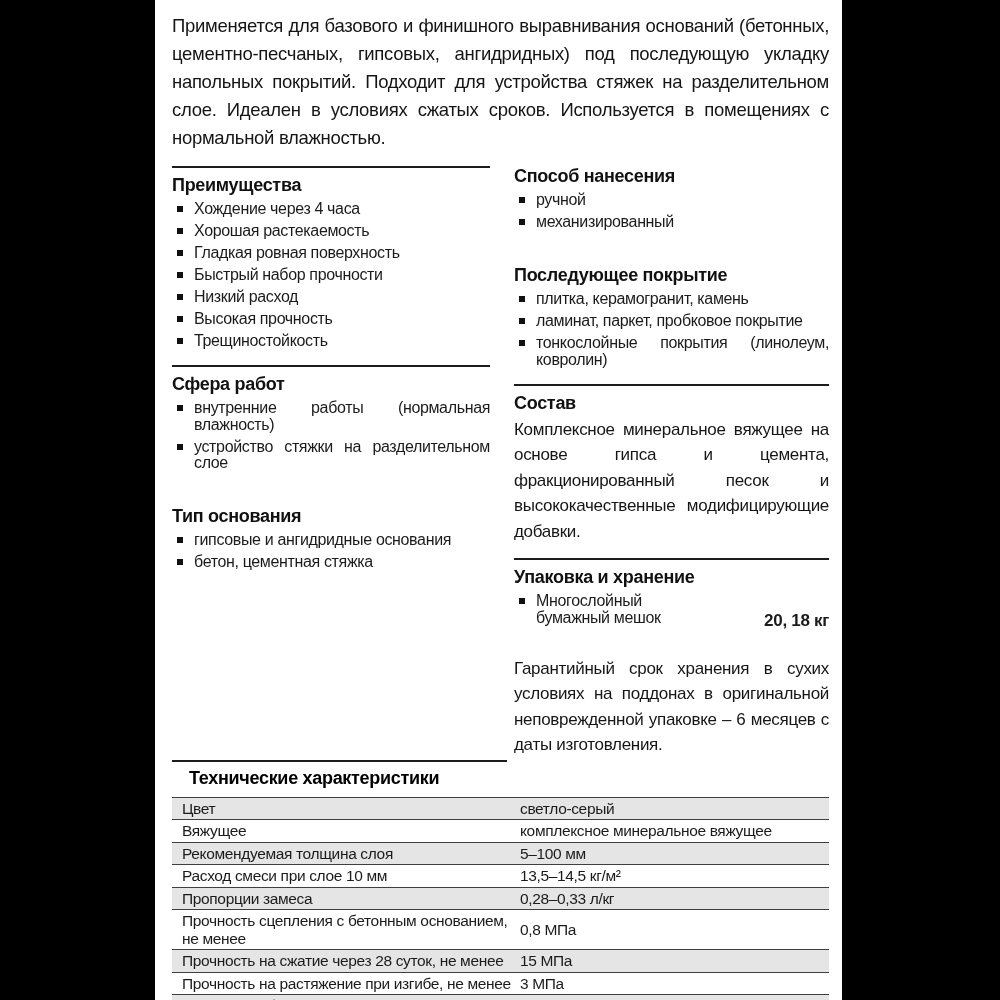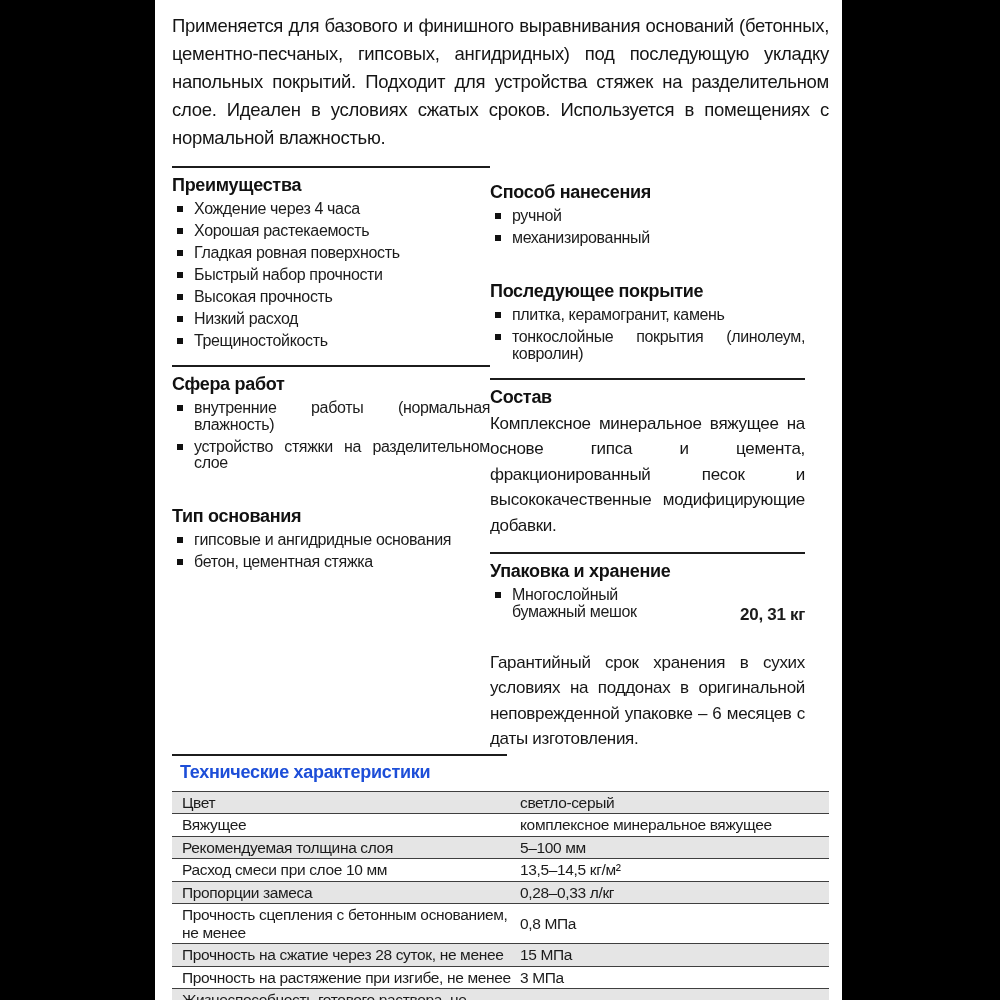--- a/index.html
+++ b/index.html
@@ -14,21 +14,21 @@
     background:#fff;box-sizing:border-box;
     padding:10px 13px 0 17px;
   }
   
   .intro{
     font-size:18.5px;line-height:28px;text-align:justify;
     letter-spacing:-0.3px;margin:2px 0 0 0;color:#151515;
   }
   
   .cols{display:flex;margin-top:14px;min-height:533px;}
-  .col-left{width:318px;}
+  .col-left{width:318px;margin-right:24px;}
   .col-right{width:315px;}
   .rule{border-top:2px solid #1c1c1c;margin:0;}
   .sec-title{
     font-size:18px;font-weight:bold;color:#111;
     margin:7px 0 5px 0;letter-spacing:-0.3px;
   }
   ul.blist{list-style:none;margin:0;padding:0;}
   ul.blist li{
     position:relative;padding-left:22px;margin:0 0 5.5px 0;
     font-size:16px;line-height:16.5px;letter-spacing:-0.35px;
@@ -48,22 +48,22 @@
   .pack-item li{margin-bottom:0;line-height:21.5px;}
   .pack-weight{
     font-weight:bold;font-size:17px;white-space:nowrap;
     padding-bottom:1px;letter-spacing:-0.3px;
   }
   .storage{margin-top:24px;}
   
   .specs{margin-top:2px;}
   .specs-rule{border-top:2px solid #1c1c1c;width:335px;}
   .specs-title{
-    font-size:18px;font-weight:bold;color:#1d4ed8;
-    margin:6px 0 8px 8px;letter-spacing:-0.3px;
+    font-size:18px;font-weight:bold;color:#000000;
+    margin:6px 0 8px 17px;letter-spacing:-0.3px;
   }
   .spec-table{width:657px;border-top:1px solid #3f3f3f;}
   .spec-row{
     display:flex;box-sizing:border-box;
     border-bottom:1px solid #3f3f3f;
     min-height:22px;align-items:center;
   }
   .spec-row.shaded{background:#e5e5e5;}
   .spec-label{
     width:348px;box-sizing:border-box;padding:2px 8px 2px 10px;
@@ -85,63 +85,64 @@
     <div class="cols">
 
       <div class="col-left">
         <div class="rule"></div>
         <div class="sec-title">Преимущества</div>
         <ul class="blist">
           <li><span class="sq"></span><span>Хождение через 4 часа</span></li>
           <li><span class="sq"></span><span>Хорошая растекаемость</span></li>
           <li><span class="sq"></span><span>Гладкая ровная поверхность</span></li>
           <li><span class="sq"></span><span>Быстрый набор прочности</span></li>
+          <li><span class="sq"></span><span>Низкий расход</span></li>
           <li><span class="sq"></span><span>Высокая прочность</span></li>
-          <li><span class="sq"></span><span>Низкий расход</span></li>
           <li><span class="sq"></span><span>Трещиностойкость</span></li>
         </ul>
         <div class="gap-sm"></div>
         <div class="rule"></div>
         <div class="sec-title">Сфера работ</div>
         <ul class="blist">
           <li><span class="sq"></span><span>внутренние работы (нормальная влажность)</span></li>
           <li><span class="sq"></span><span>устройство стяжки на разделительном слое</span></li>
         </ul>
         <div class="gap-md"></div>
         <div class="sec-title">Тип основания</div>
         <ul class="blist">
           <li><span class="sq"></span><span>гипсовые и ангидридные основания</span></li>
           <li><span class="sq"></span><span>бетон, цементная стяжка</span></li>
         </ul>
       </div>
 
       <div class="col-right">
-        <div class="sec-title" style="margin-top:16px;">Способ нанесения</div>
+        <div class="sec-title" style="margin-top:0;">Способ нанесения</div>
         <ul class="blist">
           <li><span class="sq"></span><span>ручной</span></li>
           <li><span class="sq"></span><span>механизированный</span></li>
         </ul>
         <div class="gap-md"></div>
         <div class="sec-title">Последующее покрытие</div>
         <ul class="blist">
           <li><span class="sq"></span><span>плитка, керамогранит, камень</span></li>
+          <li><span class="sq"></span><span>ламинат, паркет, пробковое покрытие</span></li>
           <li><span class="sq"></span><span>тонкослойные покрытия (линолеум, ковролин)</span></li>
         </ul>
         <div class="gap-sm"></div>
         <div class="rule"></div>
         <div class="sec-title">Состав</div>
         <p class="para" style="margin-top:-2px;">Комплексное минеральное вяжущее на основе гипса и цемента, фракционированный песок и высококачественные модифицирующие добавки.</p>
         <div class="gap-sm" style="height:14px;"></div>
         <div class="rule"></div>
         <div class="sec-title">Упаковка и хранение</div>
         <div class="pack-row">
           <ul class="blist pack-item">
             <li><span class="sq"></span><span>Многослойный</span><br><span>бумажный мешок</span></li>
           </ul>
-          <div class="pack-weight">20, 31 кг</div>
+          <div class="pack-weight">20, 18 кг</div>
         </div>
         <p class="para storage">Гарантийный срок хранения в сухих условиях на поддонах в оригинальной неповрежденной упаковке – 6 месяцев с даты изготовления.</p>
       </div>
     </div>
 
     <div class="specs">
       <div class="rule specs-rule"></div>
       <div class="specs-title">Технические характеристики</div>
       <div class="spec-table">
 

